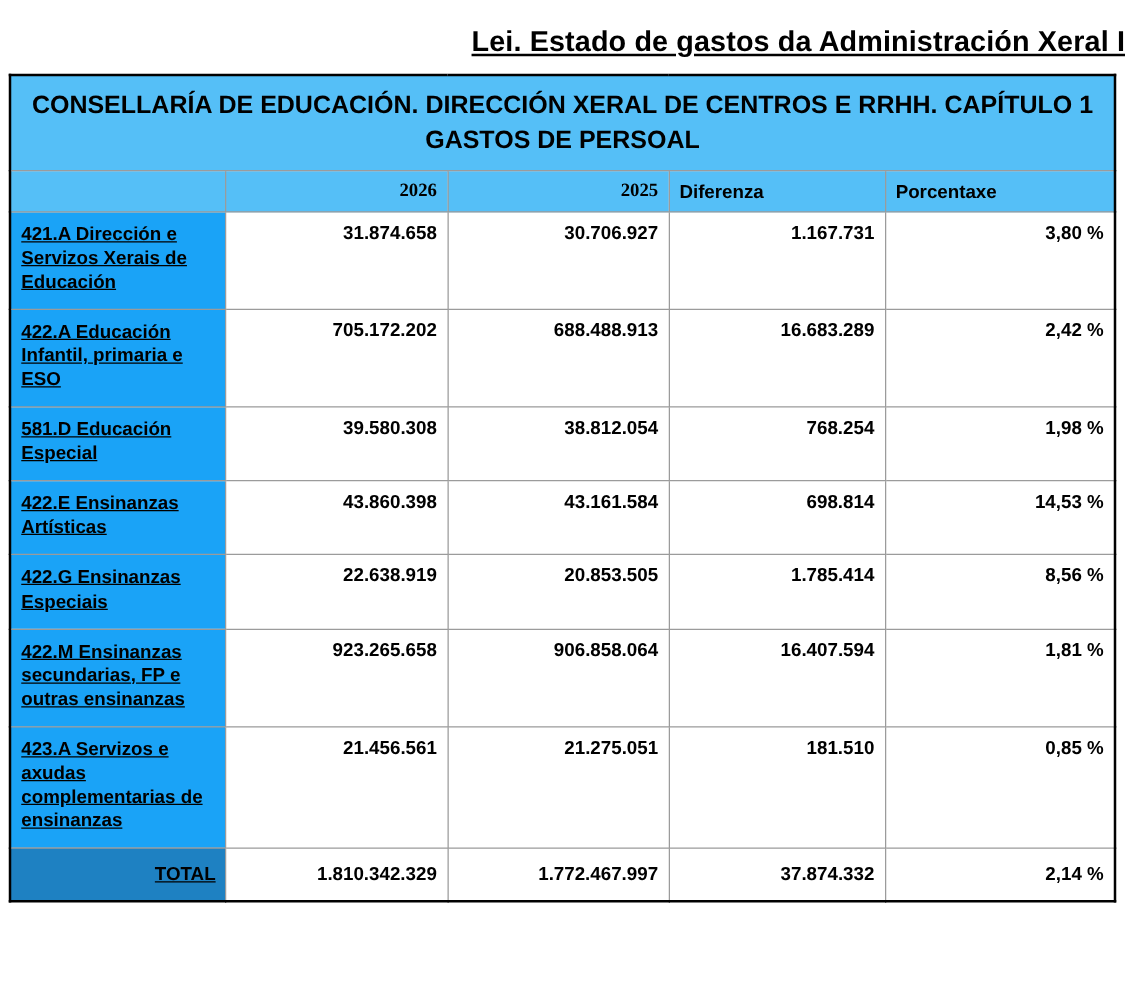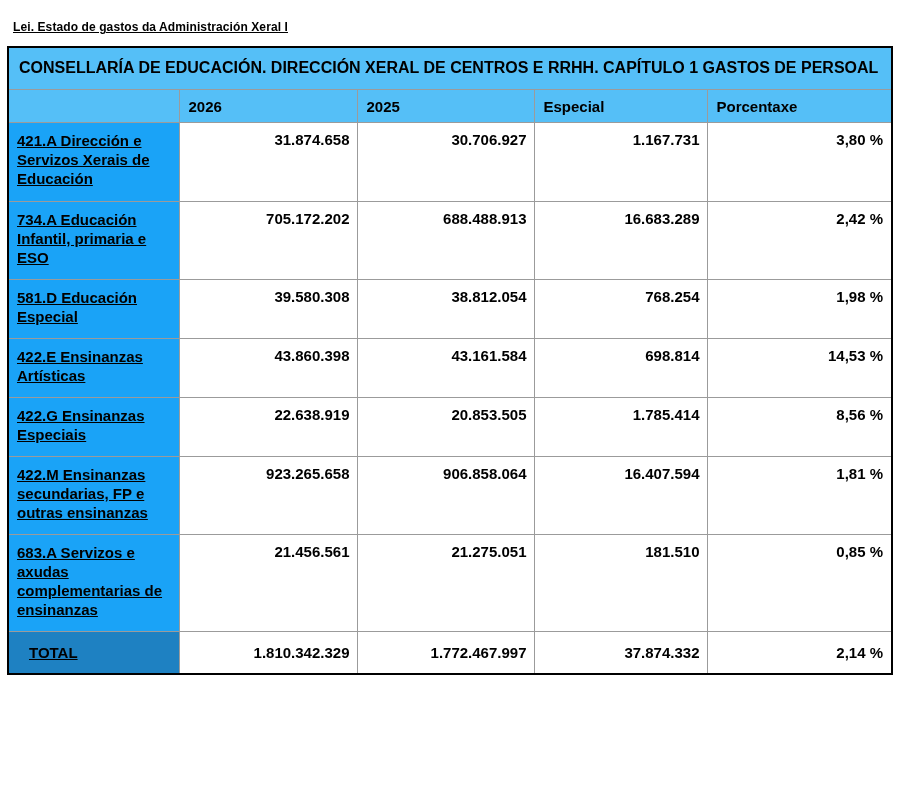--- a/index.html
+++ b/index.html
@@ -13,22 +13,22 @@
   *{box-sizing:border-box;}
   html,body{margin:0;padding:0;}
   body{
     width:900px;height:796px;
     background:#ffffff;
     font-family:"Liberation Sans","DejaVu Sans",sans-serif;
     color:var(--text);
   }
   .page{width:900px;height:796px;overflow:hidden;}
   .page-title{
-    text-align:left;
-    font-size:12px;
+    text-align:right;
+    font-size:23px;
     font-weight:bold;
     text-decoration:underline;
     margin:20px 0 12px 0;
     letter-spacing:.1px;
     padding-left:13px;
   }
   table.budget{
     width:884px;
     margin:0 auto;
     border-collapse:collapse;
@@ -43,57 +43,58 @@
 
   th,td{
     border:1px solid var(--grid);
     font-size:15px;
     vertical-align:top;
     padding:7px 8px;
   }
   
   tr.band-row th{
     background:var(--band-blue);
-    text-align:left;
-    font-size:16px;
+    text-align:center;
+    font-size:20px;
     font-weight:bold;
     line-height:1.4;
     padding:9px 10px 10px 10px;
   }
   
   tr.cols-row th{
     background:var(--band-blue);
     font-weight:bold;
     vertical-align:middle;
     height:33px;
     padding:5px 8px;
   }
-  tr.cols-row th.align-right{text-align:left;}
+  tr.cols-row th.align-right{text-align:right;font-family:Liberation Serif, serif;}
   tr.cols-row th.align-left{text-align:left;}
 
   
   tbody th.row-label{
     background:var(--row-blue);
     text-align:left;
     font-weight:bold;
     line-height:1.27;
     padding:8px 8px 12px 8px;
     text-decoration:underline;
   }
   tbody td.num{
     background:#ffffff;
     text-align:right;
     font-weight:bold;
     padding:8px 8px 12px 8px;
   }
   
   tr.total-row th.row-label{
     background:var(--total-blue);
-    padding:11px 20px;
+    padding:11px 7px;
     vertical-align:middle;
+    text-align:right;
   }
   tr.total-row td.num{
     padding:11px 8px;
     vertical-align:middle;
   }
   tr.total-row td.bold{font-weight:bold;margin-left:37px;}
 </style>
 </head>
 <body>
 
@@ -110,34 +111,34 @@
         <col class="c-pct">
     </colgroup>
     <thead>
       <tr class="band-row">
         <th colspan="5">CONSELLARÍA DE EDUCACIÓN. DIRECCIÓN XERAL DE CENTROS E RRHH. CAPÍTULO 1 GASTOS DE PERSOAL</th>
       </tr>
       <tr class="cols-row">
         <th class="align-left"></th>
         <th class="align-right">2026</th>
         <th class="align-right">2025</th>
-        <th class="align-left">Especial</th>
+        <th class="align-left">Diferenza</th>
         <th class="align-left">Porcentaxe</th>
       </tr>
     </thead>
     <tbody>
       <tr>
         <th class="row-label">421.A Dirección e Servizos Xerais de Educación</th>
         <td class="num">31.874.658</td>
         <td class="num">30.706.927</td>
         <td class="num">1.167.731</td>
         <td class="num">3,80 %</td>
       </tr>
       <tr>
-        <th class="row-label">734.A Educación Infantil, primaria e ESO</th>
+        <th class="row-label">422.A Educación Infantil, primaria e ESO</th>
         <td class="num">705.172.202</td>
         <td class="num">688.488.913</td>
         <td class="num">16.683.289</td>
         <td class="num">2,42 %</td>
       </tr>
       <tr>
         <th class="row-label">581.D Educación Especial</th>
         <td class="num">39.580.308</td>
         <td class="num">38.812.054</td>
         <td class="num">768.254</td>
@@ -158,21 +159,21 @@
         <td class="num">8,56 %</td>
       </tr>
       <tr>
         <th class="row-label">422.M Ensinanzas secundarias, FP e outras ensinanzas</th>
         <td class="num">923.265.658</td>
         <td class="num">906.858.064</td>
         <td class="num">16.407.594</td>
         <td class="num">1,81 %</td>
       </tr>
       <tr>
-        <th class="row-label">683.A Servizos e axudas complementarias de ensinanzas</th>
+        <th class="row-label">423.A Servizos e axudas complementarias de ensinanzas</th>
         <td class="num">21.456.561</td>
         <td class="num">21.275.051</td>
         <td class="num">181.510</td>
         <td class="num">0,85 %</td>
       </tr>
       <tr class="total-row">
         <th class="row-label">TOTAL</th>
         <td class="num bold">1.810.342.329</td>
         <td class="num">1.772.467.997</td>
         <td class="num">37.874.332</td>

